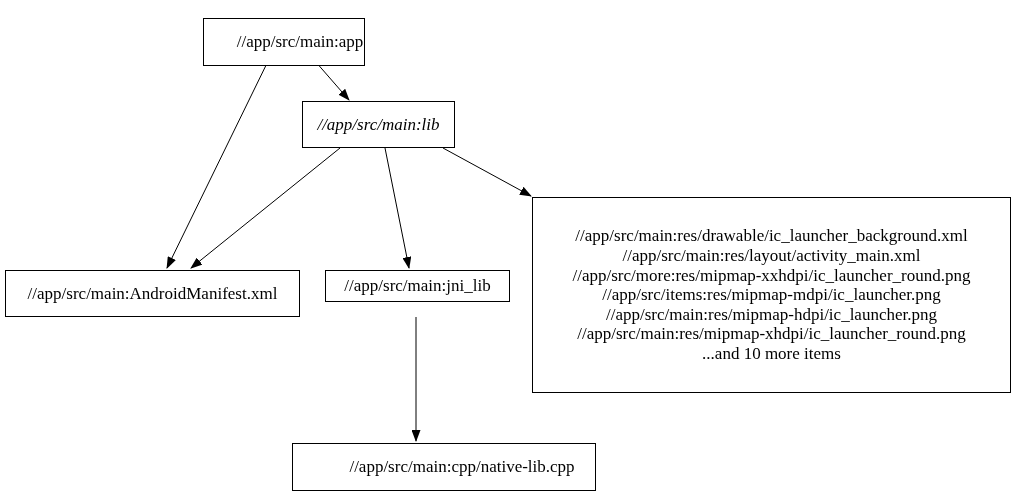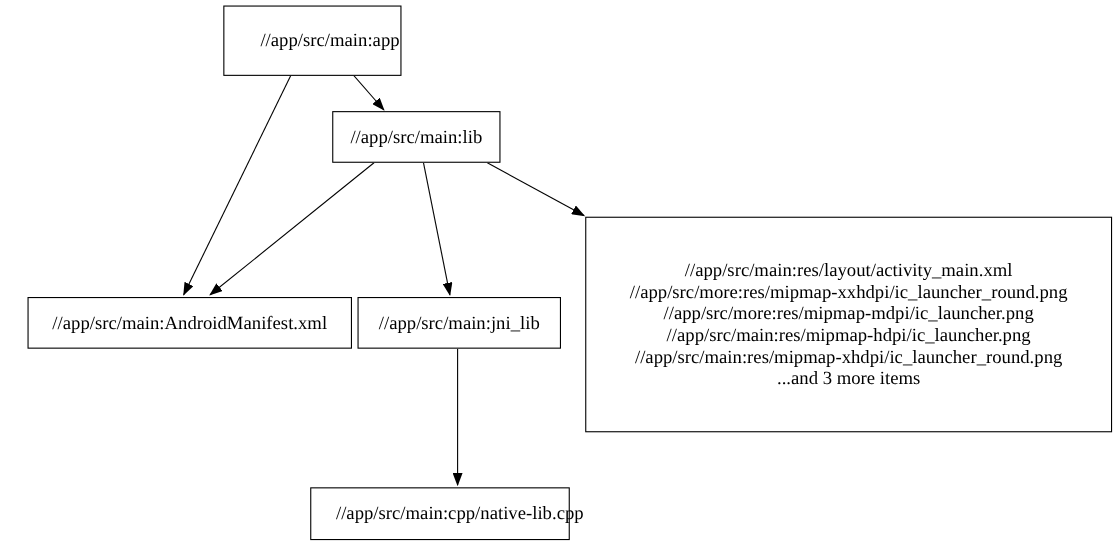--- a/index.html
+++ b/index.html
@@ -29,26 +29,26 @@
     background: #ffffff;
     border: 1px solid #000000;
     display: flex;
     align-items: center;
     justify-content: center;
     text-align: center;
     font-size: 17px;
     line-height: 19.6px;
     white-space: nowrap;
   }
-  .node--app      { left: 203px; top: 5px;   width: 162px; height: 64px; padding-left: 32px; }
-  .node--lib      { left: 302px; top: 101px; width: 153px; height: 47px; }
-  .node--manifest { left: 5px;   top: 270px; width: 295px; height: 47px; margin-left: 20px; }
-  .node--jni      { left: 325px; top: 270px; width: 185px; height: 47px; }
+  .node--app      { left: 203px; top: 18px;   width: 162px; height: 48px; padding-left: 32px; }
+  .node--lib      { left: 302px; top: 101px; width: 153px; height: 47px; font-style: italic; }
+  .node--manifest { left: 5px;   top: 270px; width: 295px; height: 47px; }
+  .node--jni      { left: 325px; top: 270px; width: 185px; height: 32px; }
   .node--res      { left: 532px; top: 197px; width: 479px; height: 196px; flex-direction: column; }
-  .node--cpp      { left: 282px; top: 443px; width: 236px; height: 48px; padding-left: 36px; }
+  .node--cpp      { left: 292px; top: 443px; width: 304px; height: 48px; padding-left: 36px; }
   .res-line {
     display: block;
     height: 19.6px;
   }
 </style>
 </head>
 <body>
 
 <div class="canvas">
 
@@ -76,25 +76,26 @@
 
   <div class="node node--manifest">
     <span>//app/src/main:AndroidManifest.xml</span>
   </div>
 
   <div class="node node--jni">
     <span>//app/src/main:jni_lib</span>
   </div>
 
   <div class="node node--res">
+    <span class="res-line">//app/src/main:res/drawable/ic_launcher_background.xml</span>
     <span class="res-line">//app/src/main:res/layout/activity_main.xml</span>
     <span class="res-line">//app/src/more:res/mipmap-xxhdpi/ic_launcher_round.png</span>
-    <span class="res-line">//app/src/more:res/mipmap-mdpi/ic_launcher.png</span>
+    <span class="res-line">//app/src/items:res/mipmap-mdpi/ic_launcher.png</span>
     <span class="res-line">//app/src/main:res/mipmap-hdpi/ic_launcher.png</span>
     <span class="res-line">//app/src/main:res/mipmap-xhdpi/ic_launcher_round.png</span>
-    <span class="res-line">...and 3 more items</span>
+    <span class="res-line">...and 10 more items</span>
   </div>
 
   <div class="node node--cpp">
     <span>//app/src/main:cpp/native-lib.cpp</span>
   </div>
 
 </div>
 
 </body></html>

